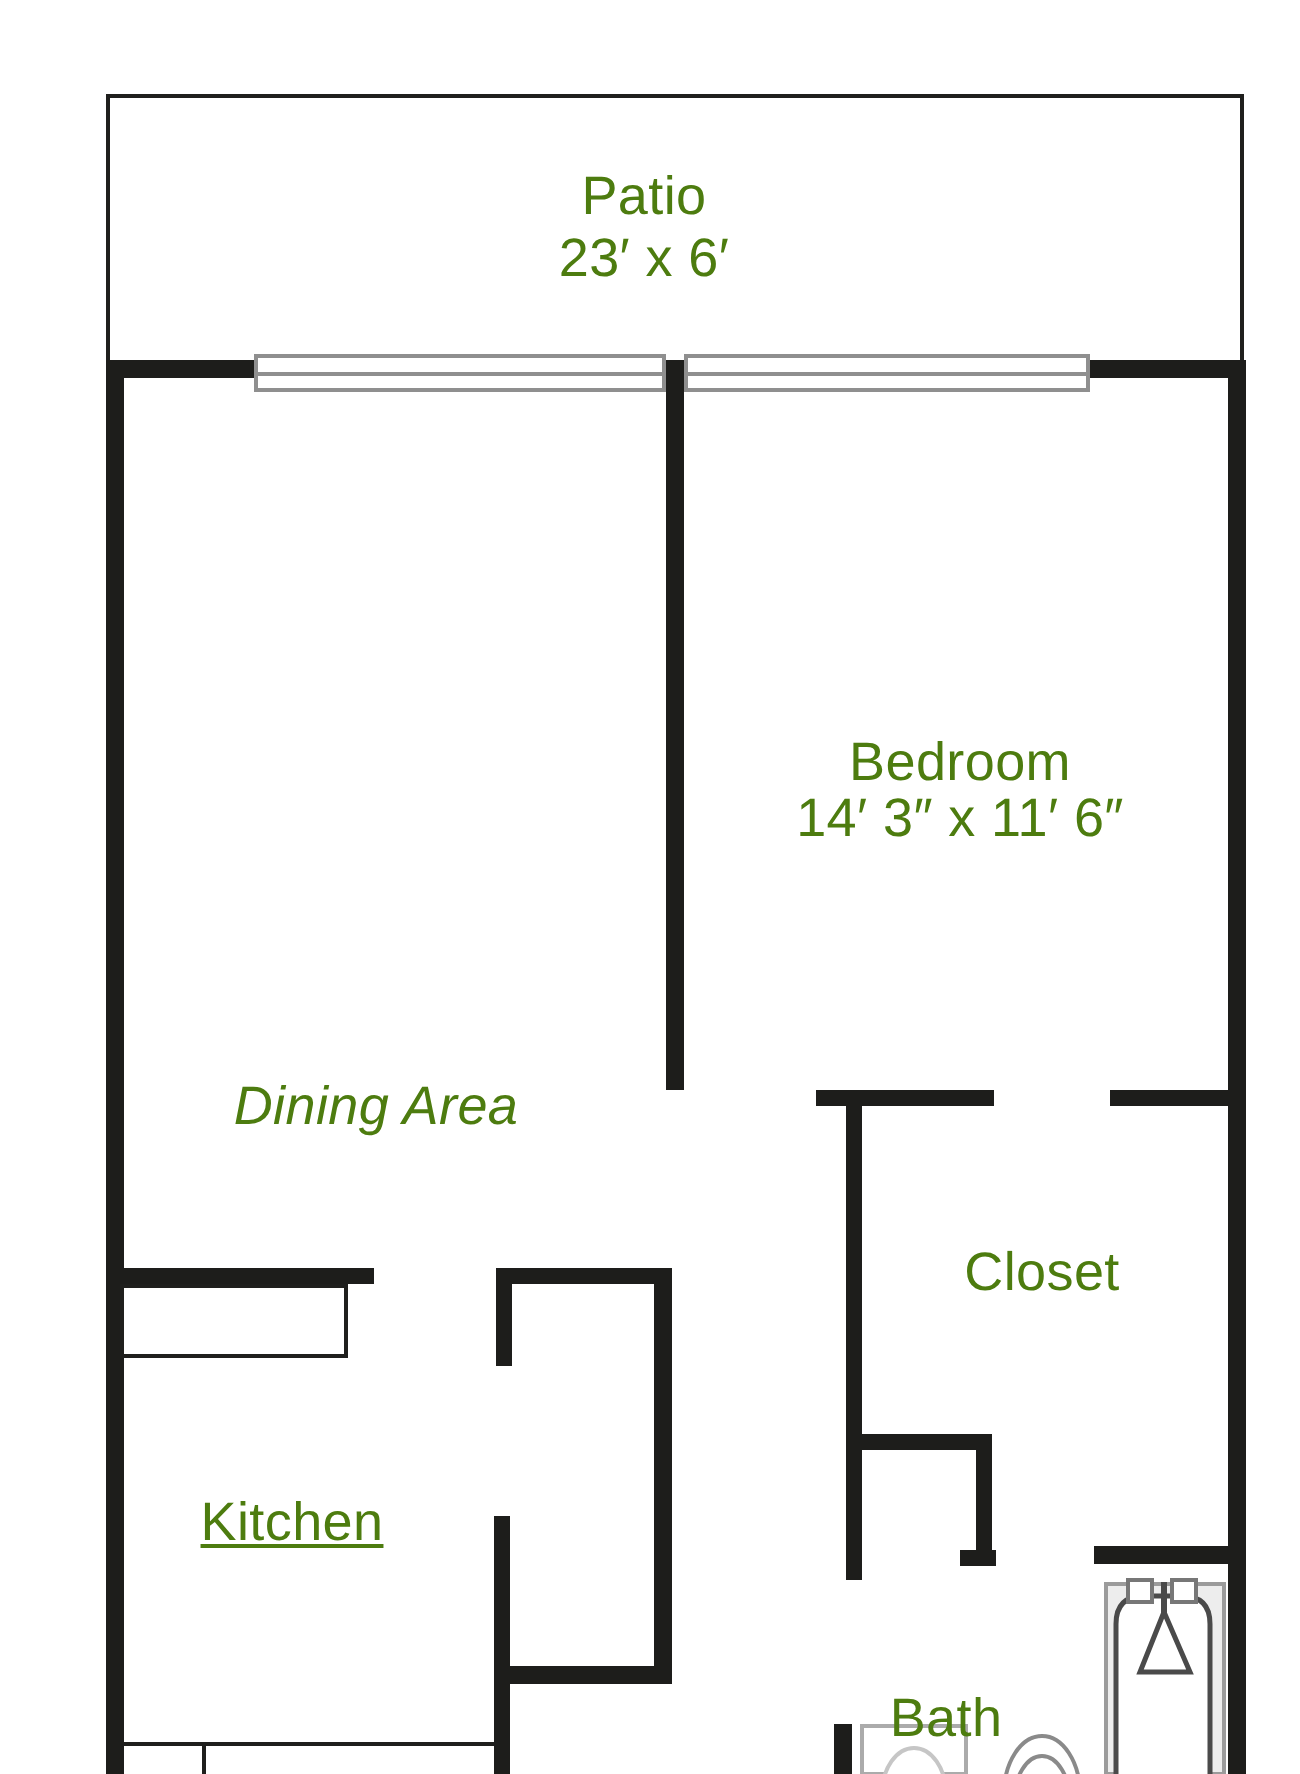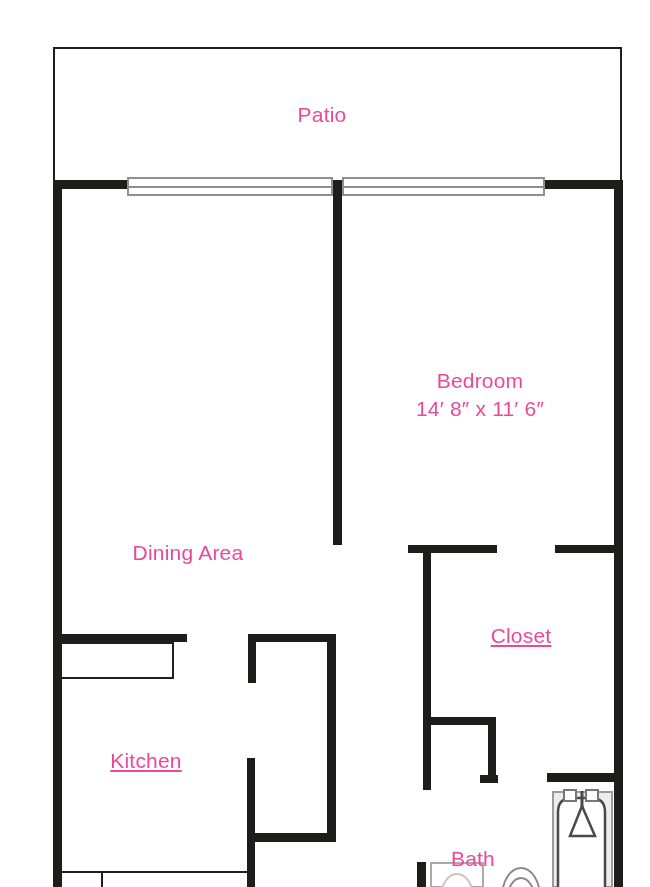--- a/index.html
+++ b/index.html
@@ -10,22 +10,22 @@
   }
   .wall{position:absolute;background:#1d1d1b;}
   .outline{position:absolute;border:2px solid #1f1f1d;box-sizing:border-box;background:transparent;}
   .counter{position:absolute;border:2px solid #1f1f1d;box-sizing:border-box;background:#ffffff;}
   .thin-h{position:absolute;height:2px;background:#1f1f1d;}
   .thin-v{position:absolute;width:2px;background:#1f1f1d;}
   .door{position:absolute;background:#ffffff;border:2px solid #8f8f8f;box-sizing:border-box;}
   .door-mid{position:absolute;left:0;right:0;top:50%;height:2px;margin-top:-1px;background:#8f8f8f;}
   .label{
     position:absolute;transform:translate(-50%,-50%);
-    text-align:center;font-size:21px;line-height:30px;
-    color:#ec4899;white-space:nowrap;letter-spacing:0.2px;
+    text-align:center;font-size:27px;line-height:30px;
+    color:#4d7c0f;white-space:nowrap;letter-spacing:0.2px;
   }
   .fixtures{position:absolute;left:0;top:0;pointer-events:none;}
 </style>
 </head>
 <body>
 
 <div class="plan">
 
   <div class="outline" style="left:53px;top:47px;width:569px;height:137px;"></div>
 
@@ -75,32 +75,33 @@
       <ellipse cx="457" cy="897" rx="16" ry="23" fill="#ffffff" stroke="#c6c6c6" stroke-width="2"></ellipse>
     </g>
     <g>
       <ellipse cx="521" cy="897" rx="19" ry="29" fill="#ffffff" stroke="#8a8a8a" stroke-width="2"></ellipse>
       <ellipse cx="521" cy="901" rx="14" ry="23" fill="#ffffff" stroke="#8a8a8a" stroke-width="2"></ellipse>
     </g>
   </svg>
 
   <div class="label" style="left:322px;top:114px;line-height:31px;">
     <div>Patio</div>
+    <div>23′ x 6′</div>
   </div>
 
   <div class="label" style="left:480px;top:395px;line-height:28px;text-align:center;">
     <div>Bedroom</div>
-    <div>14′ 8″ x 11′ 6″</div>
+    <div>14′ 3″ x 11′ 6″</div>
   </div>
 
-  <div class="label" style="left:188px;top:553px;">
+  <div class="label" style="left:188px;top:553px;font-style:italic;">
     <div>Dining Area</div>
   </div>
 
-  <div class="label" style="left:521px;top:636px;text-decoration:underline;">
+  <div class="label" style="left:521px;top:636px;">
     <div>Closet</div>
   </div>
 
   <div class="label" style="left:146px;top:761px;text-decoration:underline;">
     <div>Kitchen</div>
   </div>
 
   <div class="label" style="left:473px;top:859px;">
     <div>Bath</div>
   </div>

